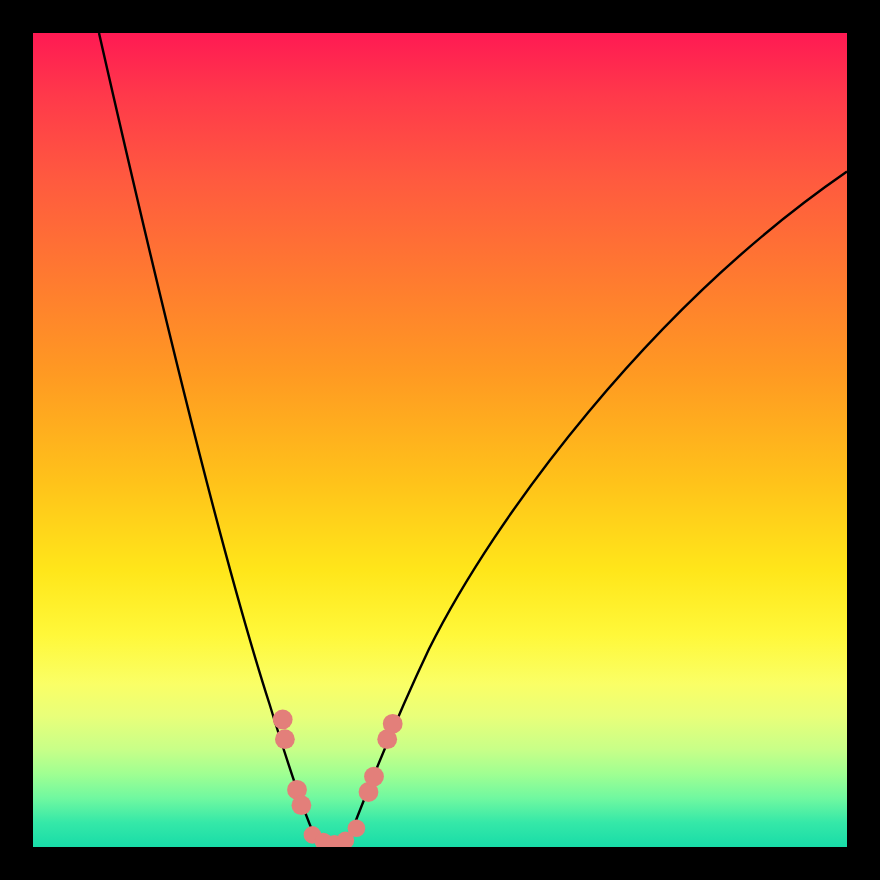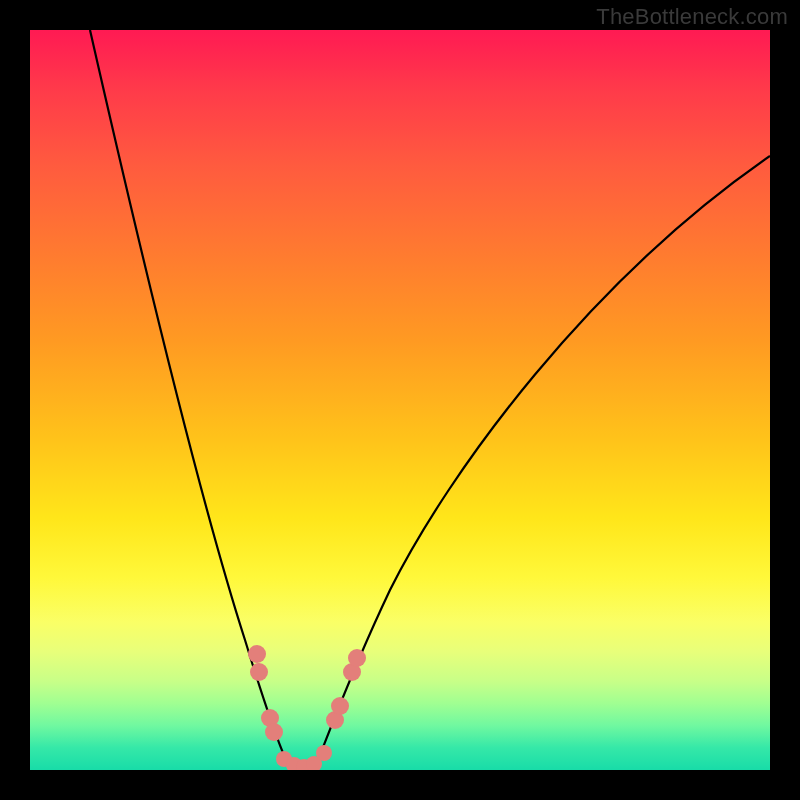--- a/index.html
+++ b/index.html
@@ -61,21 +61,20 @@
     z-index: 2;
   }
   .dot {
     fill: #e37f7a;
   }
 </style>
 </head>
 <body>
 
 <div class="frame">
-  <div class="watermark">TheBottleneck.com</div>
 
   <div class="plot">
     <svg class="curve" viewBox="0 0 740 740" preserveAspectRatio="none">
       <path d="M 60 0
                C 110 220, 170 470, 215 610
                C 234 672, 248 712, 256 730" fill="none" stroke="#000" stroke-width="2.2"></path>
       <path d="M 256 730
                C 262 737, 282 738, 288 730" fill="none" stroke="#000" stroke-width="2.2"></path>
       <path d="M 288 730
                C 300 700, 322 640, 360 560

